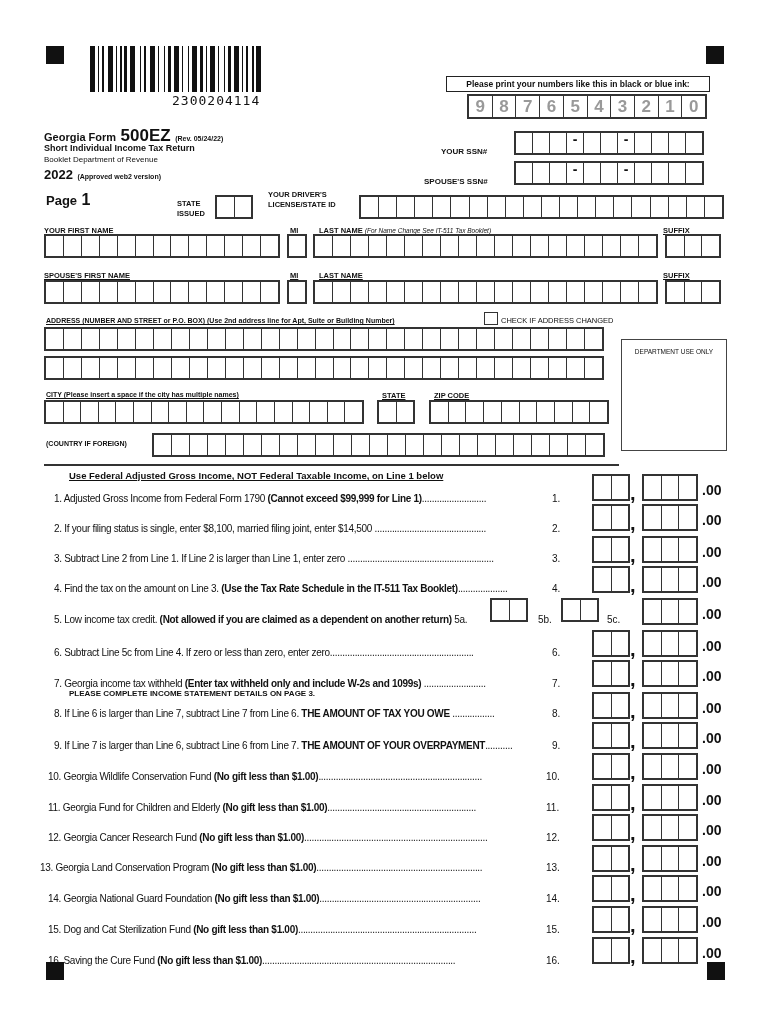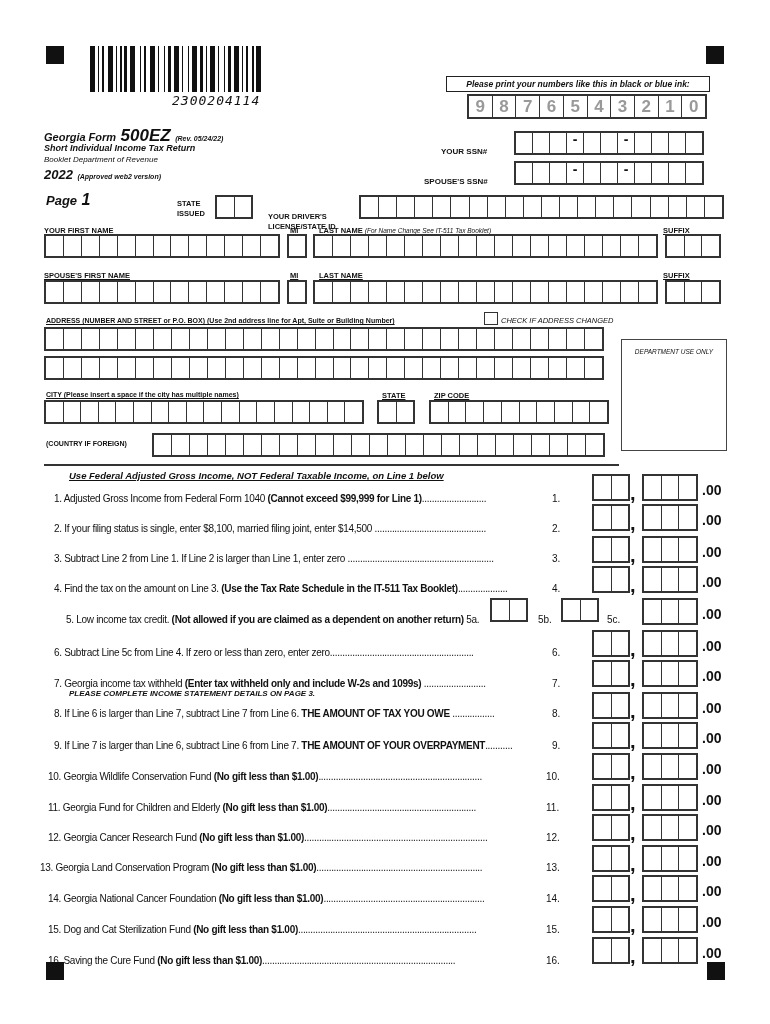--- a/index.html
+++ b/index.html
@@ -1,17 +1,17 @@
 <!DOCTYPE html>
 <html><head>
 <meta charset="utf-8">
 <style>
   html,body{margin:0;padding:0;background:#fff;}
   body{width:770px;height:1024px;position:relative;overflow:hidden;font-family:"Liberation Sans",sans-serif;color:#111;}
-  .abs{position:absolute;font-style:italic;}
+  .abs{position:absolute;}
   .reg{position:absolute;width:18px;height:18px;background:#111;}
   .boxes{position:absolute;display:flex;border:2px solid #333;box-sizing:border-box;height:24px;}
   .boxes .c{flex:1;border-right:1.5px solid #333;box-sizing:border-box;position:relative;font-size:14px;text-align:center;line-height:20px;}
   .boxes .c:last-child{border-right:none;}
   .lbl{position:absolute;font-size:7.5px;font-weight:bold;white-space:nowrap;}
   .lbl.u{text-decoration:underline;}
   .lbl .it{font-weight:normal;font-style:italic;}
   .line-text{position:absolute;left:54px;font-size:10px;white-space:nowrap;letter-spacing:-0.3px;}
   .line-text b{font-weight:bold;}
   .lnum{position:absolute;font-size:10px;}
@@ -121,21 +121,21 @@
   </div>
 
 <div class="lbl" style="left:177px;top:199px;line-height:10px;">
   <div>STATE</div>
   <div>ISSUED</div>
 </div>
 <div class="boxes" style="left:215px;top:195px;width:38px;height:24px;">
     <div class="c"></div>
     <div class="c"></div>
   </div>
-<div class="lbl" style="left:268px;top:212px;line-height:10px;">
+<div class="lbl" style="left:268px;top:190px;line-height:10px;">
   <div>YOUR DRIVER'S</div>
   <div>LICENSE/STATE ID</div>
 </div>
 <div class="boxes" style="left:359px;top:195px;width:365px;height:24px;">
     <div class="c"></div>
     <div class="c"></div>
     <div class="c"></div>
     <div class="c"></div>
     <div class="c"></div>
     <div class="c"></div>
@@ -397,21 +397,21 @@
     <div class="c"></div>
     <div class="c"></div>
   </div>
 
 <div class="abs" style="left:44px;top:464px;width:575px;height:2px;background:#333;"></div>
 
 <div class="abs" style="left:69px;top:470px;font-size:9.5px;font-weight:bold;text-decoration:underline;white-space:nowrap;">Use Federal Adjusted Gross Income, NOT Federal Taxable Income, on Line 1 below</div>
 
 <div id="income-lines">
     <div>
-      <div class="line-text" style="top: 493px; left: 54px;"><span>1.</span> <span>Adjusted Gross Income from Federal Form 1040 </span><b>(Cannot exceed $99,999 for Line 1)</b><span>..........................</span></div>
+      <div class="line-text" style="top: 493px; left: 54px;"><span>1.</span> <span>Adjusted Gross Income from Federal Form 1790 </span><b>(Cannot exceed $99,999 for Line 1)</b><span>..........................</span></div>
       <div class="lnum" style="left: 552px; top: 493px;">1.</div>
       <div class="boxes amt2" style="left: 592px; top: 474px;">
         <div class="c"></div>
         <div class="c"></div>
       </div>
       <div class="comma" style="left: 630px; top: 482px;">,</div>
       <div class="boxes amt3" style="left: 642px; top: 474px;">
         <div class="c"></div>
         <div class="c"></div>
         <div class="c"></div>
@@ -457,21 +457,21 @@
       </div>
       <div class="comma" style="left: 630px; top: 574px;">,</div>
       <div class="boxes amt3" style="left: 642px; top: 566px;">
         <div class="c"></div>
         <div class="c"></div>
         <div class="c"></div>
       </div>
       <div class="cents" style="left: 702px; top: 574px;">.00</div>
     </div>
     <div>
-      <div class="line-text" style="top: 614px; left: 54px; margin-left: 12px;"><span>5.</span> <span>Low income tax credit. </span><b>(Not allowed if you are claimed as a dependent on another return)</b><span> 5a.</span></div>
+      <div class="line-text" style="top: 614px; left: 54px;"><span>5.</span> <span>Low income tax credit. </span><b>(Not allowed if you are claimed as a dependent on another return)</b><span> 5a.</span></div>
       <div class="boxes amt2" style="left: 490px; top: 598px; height: 24px;">
         <div class="c"></div>
         <div class="c"></div>
       </div>
       <div class="lnum" style="left: 538px; top: 614px; text-align: center;">5b.</div>
       <div class="boxes amt2" style="left: 561px; top: 598px; height: 24px;">
         <div class="c"></div>
         <div class="c"></div>
       </div>
       <div class="lnum" style="left: 607px; top: 614px;">5c.</div>
@@ -597,21 +597,21 @@
       </div>
       <div class="comma" style="left: 630px; top: 853px;">,</div>
       <div class="boxes amt3" style="left: 642px; top: 845px;">
         <div class="c"></div>
         <div class="c"></div>
         <div class="c"></div>
       </div>
       <div class="cents" style="left: 702px; top: 853px;">.00</div>
     </div>
     <div>
-      <div class="line-text" style="top: 893px; left: 48px;"><span>14.</span> <span>Georgia National Cancer Foundation </span><b>(No gift less than $1.00)</b><span>.................................................................</span></div>
+      <div class="line-text" style="top: 893px; left: 48px;"><span>14.</span> <span>Georgia National Guard Foundation </span><b>(No gift less than $1.00)</b><span>.................................................................</span></div>
       <div class="lnum" style="left: 546px; top: 893px;">14.</div>
       <div class="boxes amt2" style="left: 592px; top: 875px;">
         <div class="c"></div>
         <div class="c"></div>
       </div>
       <div class="comma" style="left: 630px; top: 883px;">,</div>
       <div class="boxes amt3" style="left: 642px; top: 875px;">
         <div class="c"></div>
         <div class="c"></div>
         <div class="c"></div>

